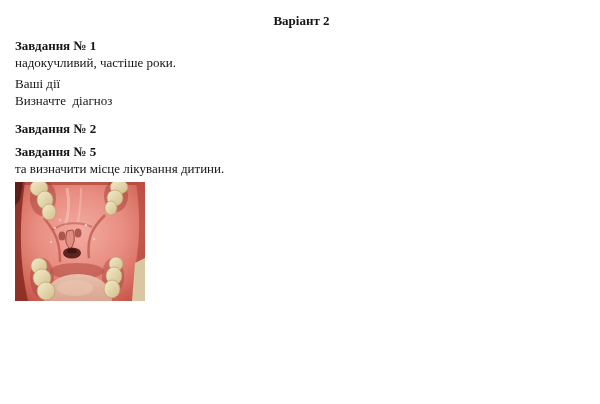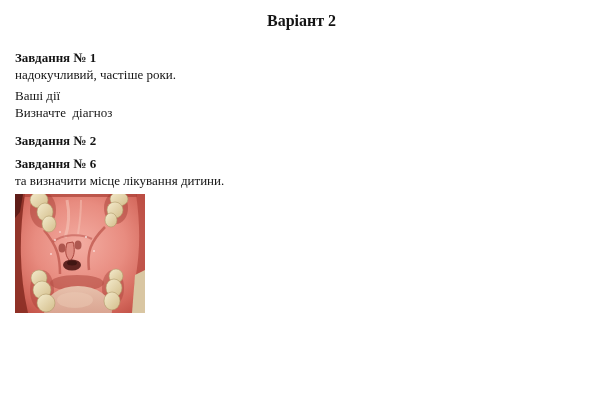--- a/index.html
+++ b/index.html
@@ -9,30 +9,30 @@
     color:#141414;
     font-family:"Liberation Serif","DejaVu Serif",serif;
     font-size:13px;
     line-height:17px;
     overflow:hidden;
   }
   .doc{padding:12px 12px 0 15px;}
   .title{
     text-align:center;
     font-weight:700;
-    font-size:16px;
+    font-size:13px;
   }
   .heading{font-weight:700;}
   .line{white-space:pre;}
   .jfull{
     text-align:justify;
     text-align-last:justify;
   }
   
-  .mt8{margin-top:20px;}
+  .mt8{margin-top:8px;}
   .mt4{margin-top:4px;}
   .mt11{margin-top:11px;}
   .mt7{margin-top:7px;}
   .mt6{margin-top:6px;}
   .mt10{margin-top:10px;}
   .photo-wrap{
     width:130px;height:119px;
     margin-top:5px;
     display:block;
   }
@@ -50,21 +50,21 @@
     <div class="line">надокучливий, частіше роки.</div>
     <div class="line mt4">Ваші дії</div>
     <div class="line">Визначте  діагноз</div>
   </section>
 
   <section>
     <div class="heading mt11">Завдання № 2</div>
   </section>
 
   <section>
-    <div class="heading mt6">Завдання № 6</div>
+    <div class="heading mt6">Завдання № 5</div>
     <div class="line">та визначити місце лікування дитини.</div>
   </section>
 
   <div class="photo-wrap">
     <svg width="130" height="119" viewBox="0 0 130 119" xmlns="http://www.w3.org/2000/svg">
       <defs>
         <radialGradient id="bg" cx="50%" cy="42%" r="78%">
           <stop offset="0%" stop-color="#f3aca1"></stop>
           <stop offset="45%" stop-color="#e88c80"></stop>
           <stop offset="75%" stop-color="#d4685c"></stop>

